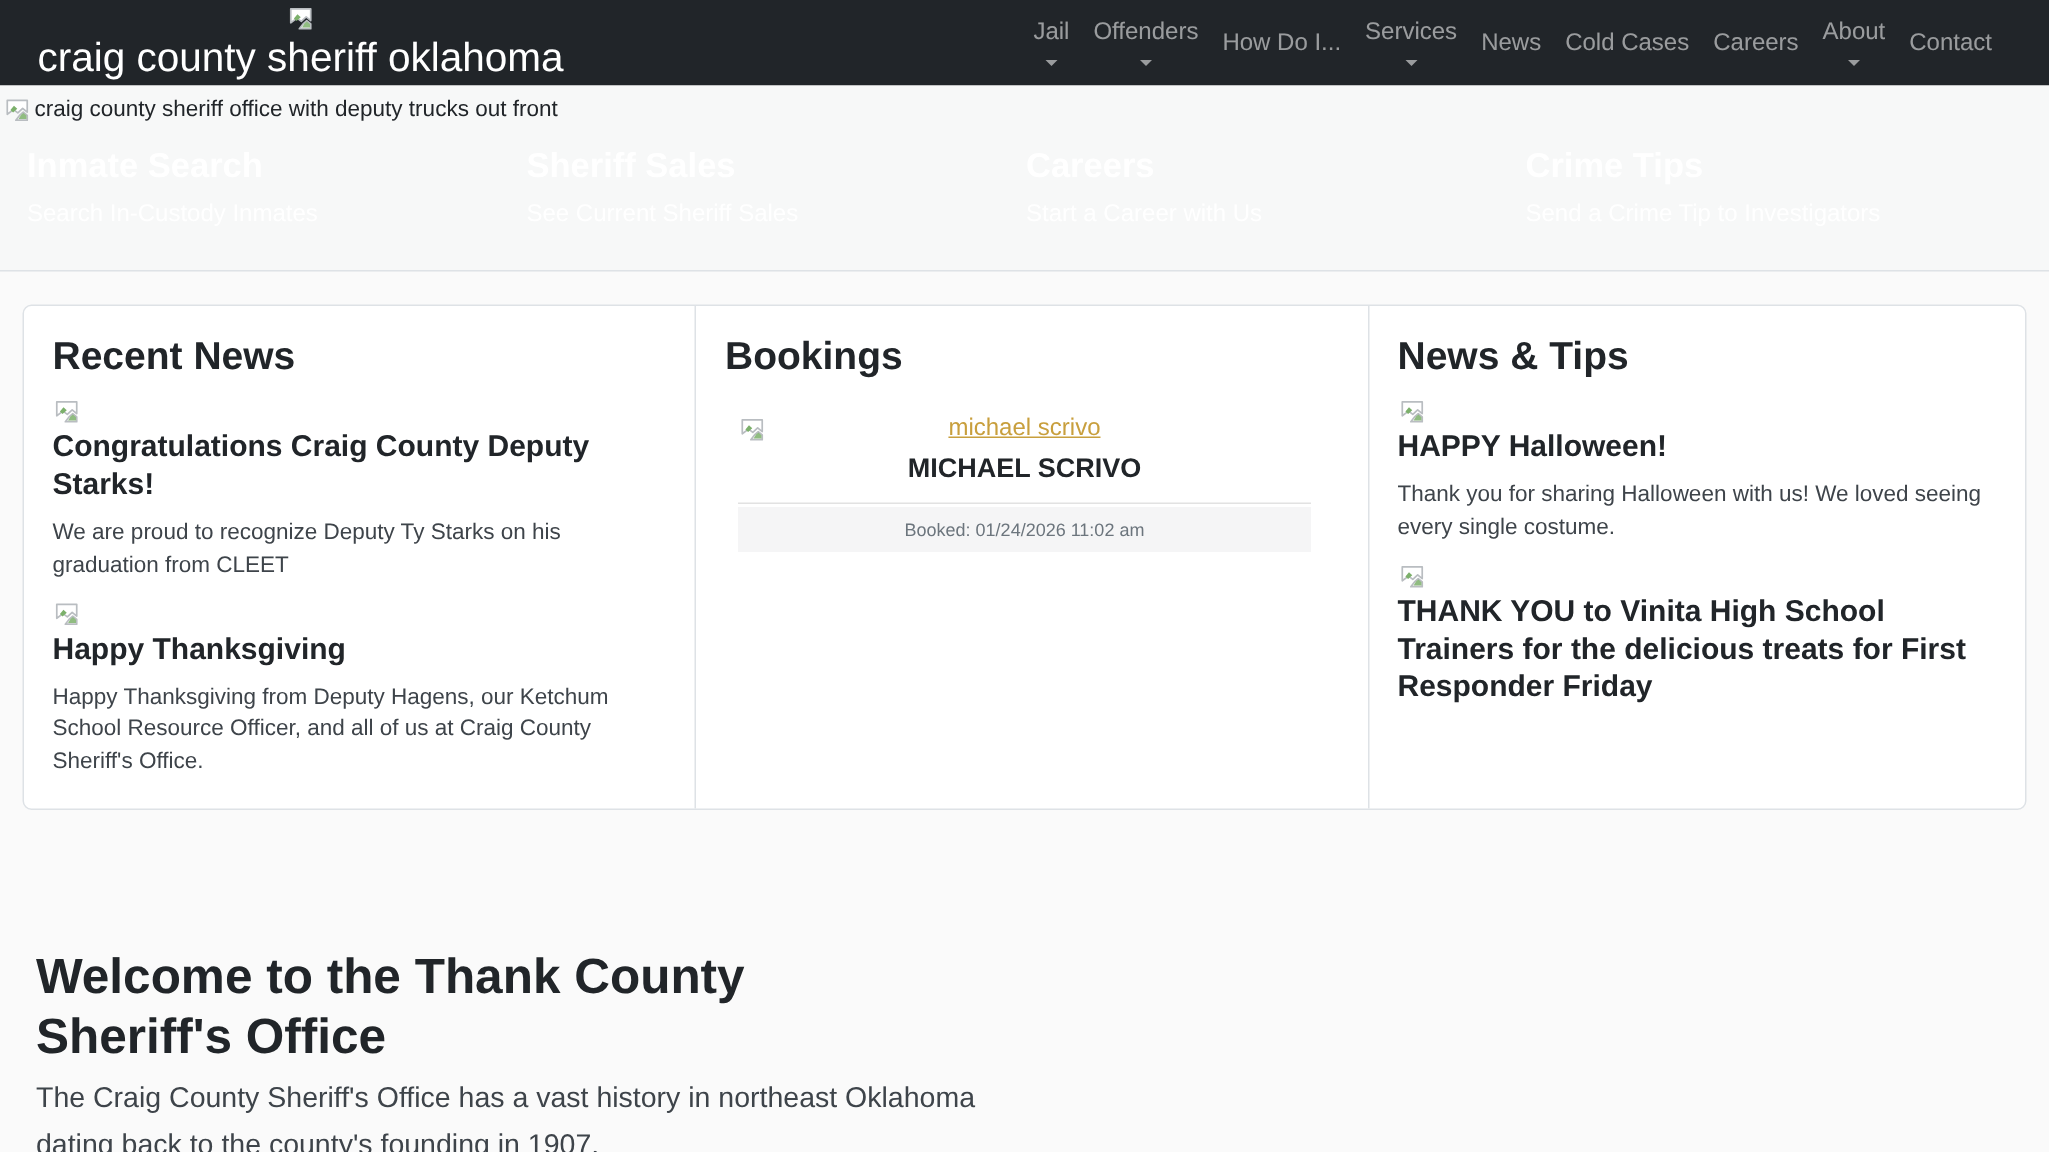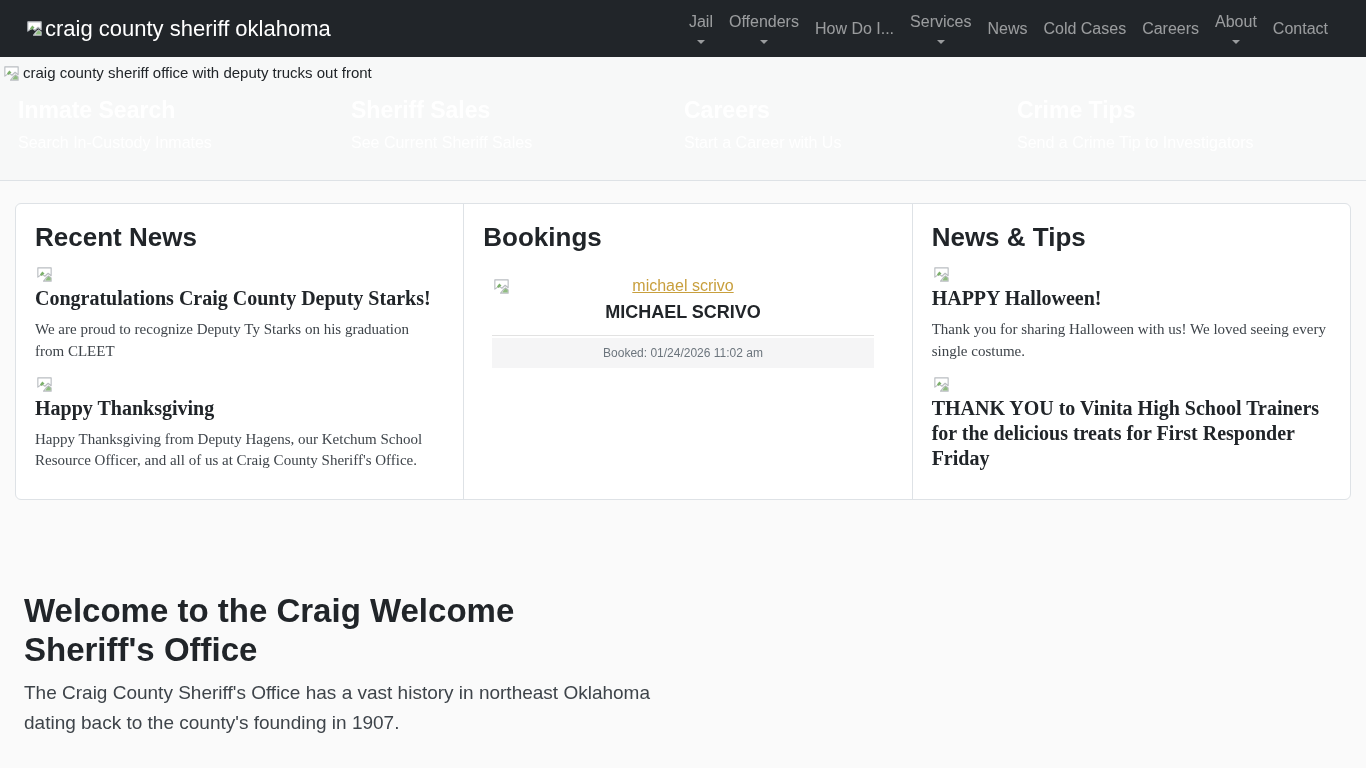--- a/index.html
+++ b/index.html
@@ -24,22 +24,22 @@
     background:var(--page-bg);
     color:var(--heading-text);
   }
   
   .navbar{
     height:57px;background:var(--navbar-bg);
     display:flex;align-items:center;justify-content:space-between;
     padding:0 30px 0 25px;
   }
   .brand{
-    color:var(--brand-text);font-size:22px;text-decoration:none;
-    display:flex;align-items:center;gap:1px;white-space:nowrap;
+    color:var(--brand-text);font-size:27px;text-decoration:none;
+    display:flex;align-items:center;gap:1px;white-space:nowrap;flex-direction:column;
   }
   .nav-links{display:flex;align-items:center;}
   .nav-link{
     color:var(--navbar-link);font-size:16px;text-decoration:none;
     padding:8px;display:flex;align-items:center;gap:6px;white-space:nowrap;flex-direction:column;
   }
   .caret{
     width:0;height:0;display:inline-block;
     border-left:4px solid transparent;border-right:4px solid transparent;
     border-top:4px solid;margin-top:3px;
@@ -63,21 +63,21 @@
   .cards-row{
     display:flex;margin:22px 15px 0;
     background:var(--card-bg);border:1px solid var(--card-border);border-radius:6px;gap:10px;
   }
   .card{flex:1;min-width:0;padding:18px 19px 20px;}
   .card + .card{border-left:1px solid var(--card-border);}
   .card h2{
     margin:0;font-size:26px;font-weight:600;color:var(--heading-text);
     line-height:1.2;
   }
-  .news-item{margin-top:12px;font-family:Liberation Serif, serif;}
+  .news-item{margin-top:12px;}
   .news-item .bii{display:block;}
   .news-item h3{
     margin:2px 0 8px;font-size:20px;font-weight:600;
     color:var(--heading-text);line-height:1.25;
   }
   .news-item p{
     margin:0;font-size:15px;color:var(--body-text);line-height:1.45;
   }
   
   .booking{position:relative;width:382px;margin:22px auto 0;text-align:center;}
@@ -243,16 +243,16 @@
         <path d="M12 13.2l2.2-1.8 2.8 2.3v3.3h-8z" fill="#fff" stroke="#b9bdc1" stroke-width="1.2" stroke-linejoin="round"></path>
         <path d="M12.6 13.4l1.7-1.4 2.2 1.8v2.4h-5.6z" fill="#7cb06b" opacity="0.85"></path>
       </svg>
       <h3>THANK YOU to Vinita High School Trainers for the delicious treats for First Responder Friday</h3>
     </div>
   </article>
 
 </main>
 
 <section class="welcome">
-  <h1>Welcome to the Craig Welcome Sheriff's Office</h1>
+  <h1>Welcome to the Thank County Sheriff's Office</h1>
   <p>The Craig County Sheriff's Office has a vast history in northeast Oklahoma dating back to the county's founding in 1907.</p>
 
 </section>
 
 </body></html>

